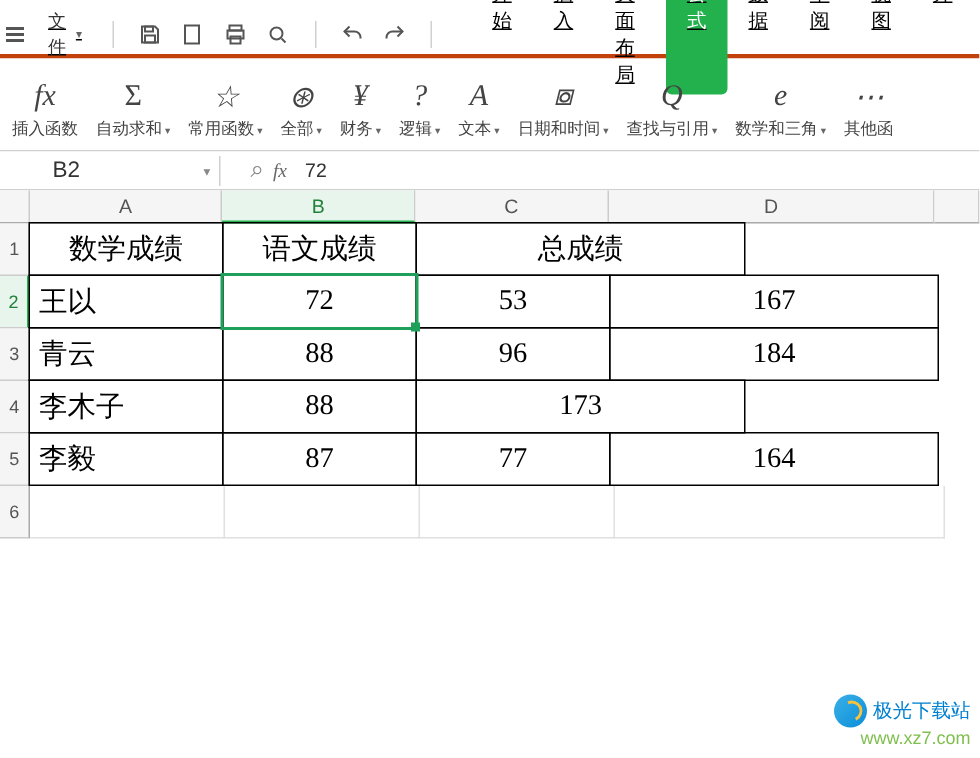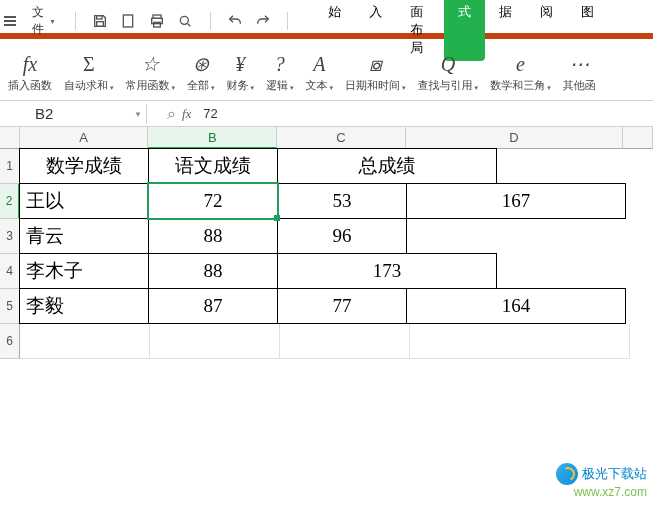--- a/index.html
+++ b/index.html
@@ -1,20 +1,20 @@
 <!DOCTYPE html>
 <html><head>
 <meta charset="utf-8">
 <style>
 * { box-sizing: border-box; margin: 0; padding: 0; font-family: "Microsoft YaHei", Arial, sans-serif; }
 body { background: #fff; width: 653px; height: 505px; overflow: hidden; position: relative; }
 
 .titlebar { height: 9px; background: #fff; }
 
-.menubar { height: 30px; background: #fff; display: flex; align-items: center; padding: 0 4px; border-bottom: 6px solid #c2410c; gap: 12px; }
+.menubar { height: 30px; background: #fff; display: flex; align-items: center; padding: 0 4px; border-bottom: 3px solid #c2410c; gap: 12px; text-decoration: underline; }
 .hamburger { width: 16px; display: flex; flex-direction: column; gap: 2px; cursor: pointer; }
 .hamburger span { height: 2px; background: #555; }
 .menu-file { font-size: 12px; color: #333; padding: 0 4px; cursor: pointer; display: flex; align-items: center; gap: 2px; }
 .menu-file::after { content: "▾"; font-size: 8px; color: #666; }
 .qat-sep { width: 1px; height: 18px; background: #d0d0d0; margin: 0 4px; }
 .qat-btn { width: 22px; height: 22px; display: flex; align-items: center; justify-content: center; cursor: pointer; color: #555; }
 .qat-btn svg { width: 16px; height: 16px; }
 .tabs { display: flex; margin-left: 10px; gap: 0; }
 .tab { font-size: 13px; color: #000000; padding: 4px 14px; cursor: pointer; }
 .tab.active { background: #22b14c; color: #fff; border-radius: 4px; }
@@ -230,20 +230,21 @@
         <div class="cell wA bordered">王以</div>
         <div class="cell wB bordered center selected">72<div class="handle"></div></div>
         <div class="cell wC bordered center">53</div>
         <div class="cell wD bordered center">167</div>
       </div>
       <div class="row">
         <div class="row-h">3</div>
         <div class="cell wA bordered">青云</div>
         <div class="cell wB bordered center">88</div>
         <div class="cell wC bordered center">96</div>
+        <div class="cell wD bordered center">184</div>
       </div>
       <div class="row">
         <div class="row-h">4</div>
         <div class="cell wA bordered">李木子</div>
         <div class="cell wB bordered center">88</div>
         <div class="cell wD bordered center">173</div>
       </div>
       <div class="row">
         <div class="row-h">5</div>
         <div class="cell wA bordered">李毅</div>

